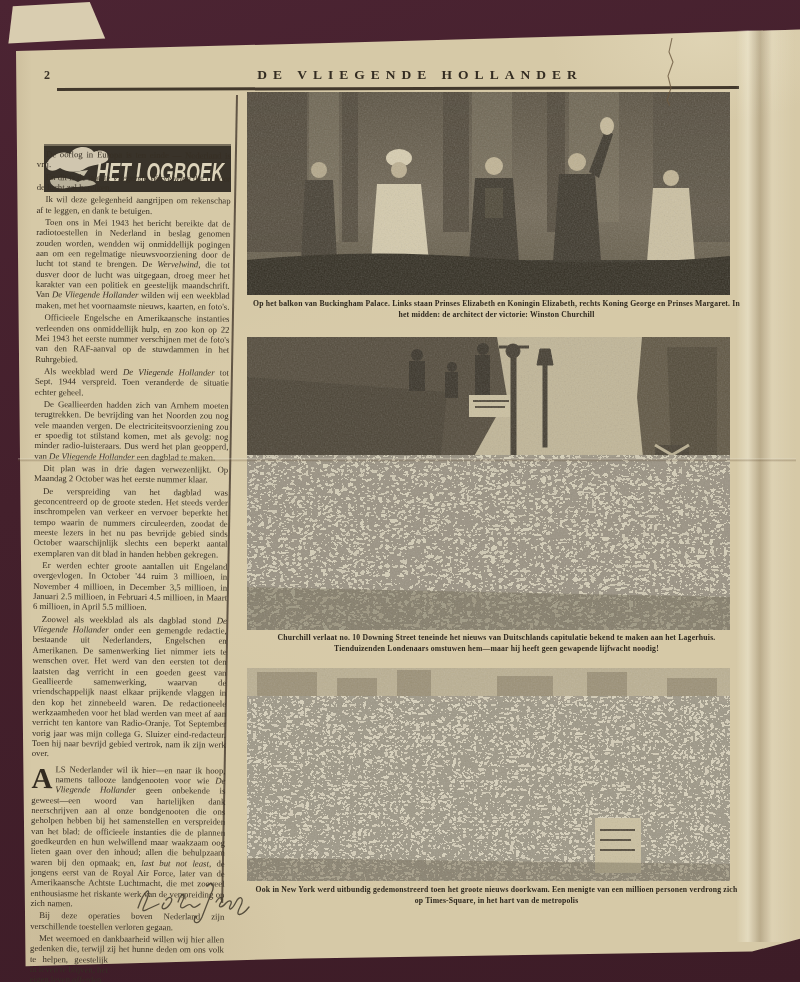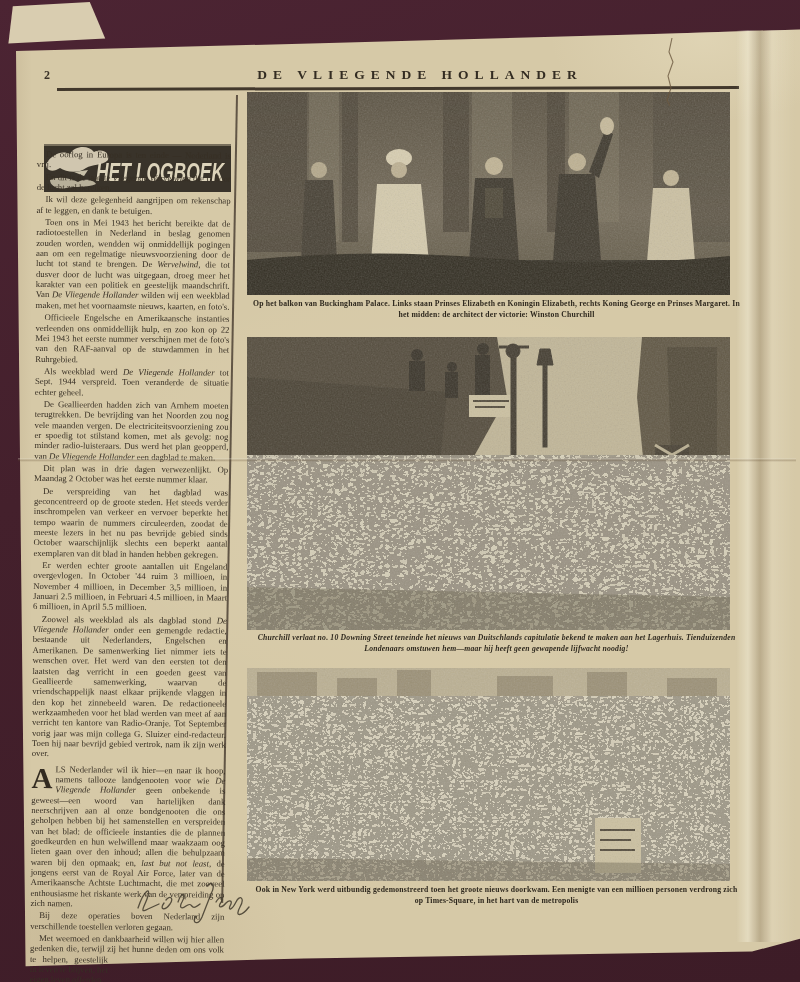--- a/index.html
+++ b/index.html
@@ -83,21 +83,21 @@
   .photo svg{display:block;}
   .photo-1{top:92px;height:203px;}
   .photo-2{top:337px;height:293px;}
   .photo-3{top:668px;height:213px;}
   .caption{
     position:absolute;left:251px;width:491px;text-align:center;
     font:bold 7.7px "Liberation Serif", serif;line-height:10.5px;color:#2e281e;
     letter-spacing:.2px;
   }
   .caption-1{top:299px;}
-  .caption-2{top:633px;font-style:italic;}
+  .caption-2{top:633px;}
   .caption-3{top:885px;text-align:center;}
 
   .tear{position:absolute;left:660px;top:38px;pointer-events:none;}
 </style>
 </head>
 <body>
 
 <div class="back-sheet"></div>
 <div class="paper"></div>
 

